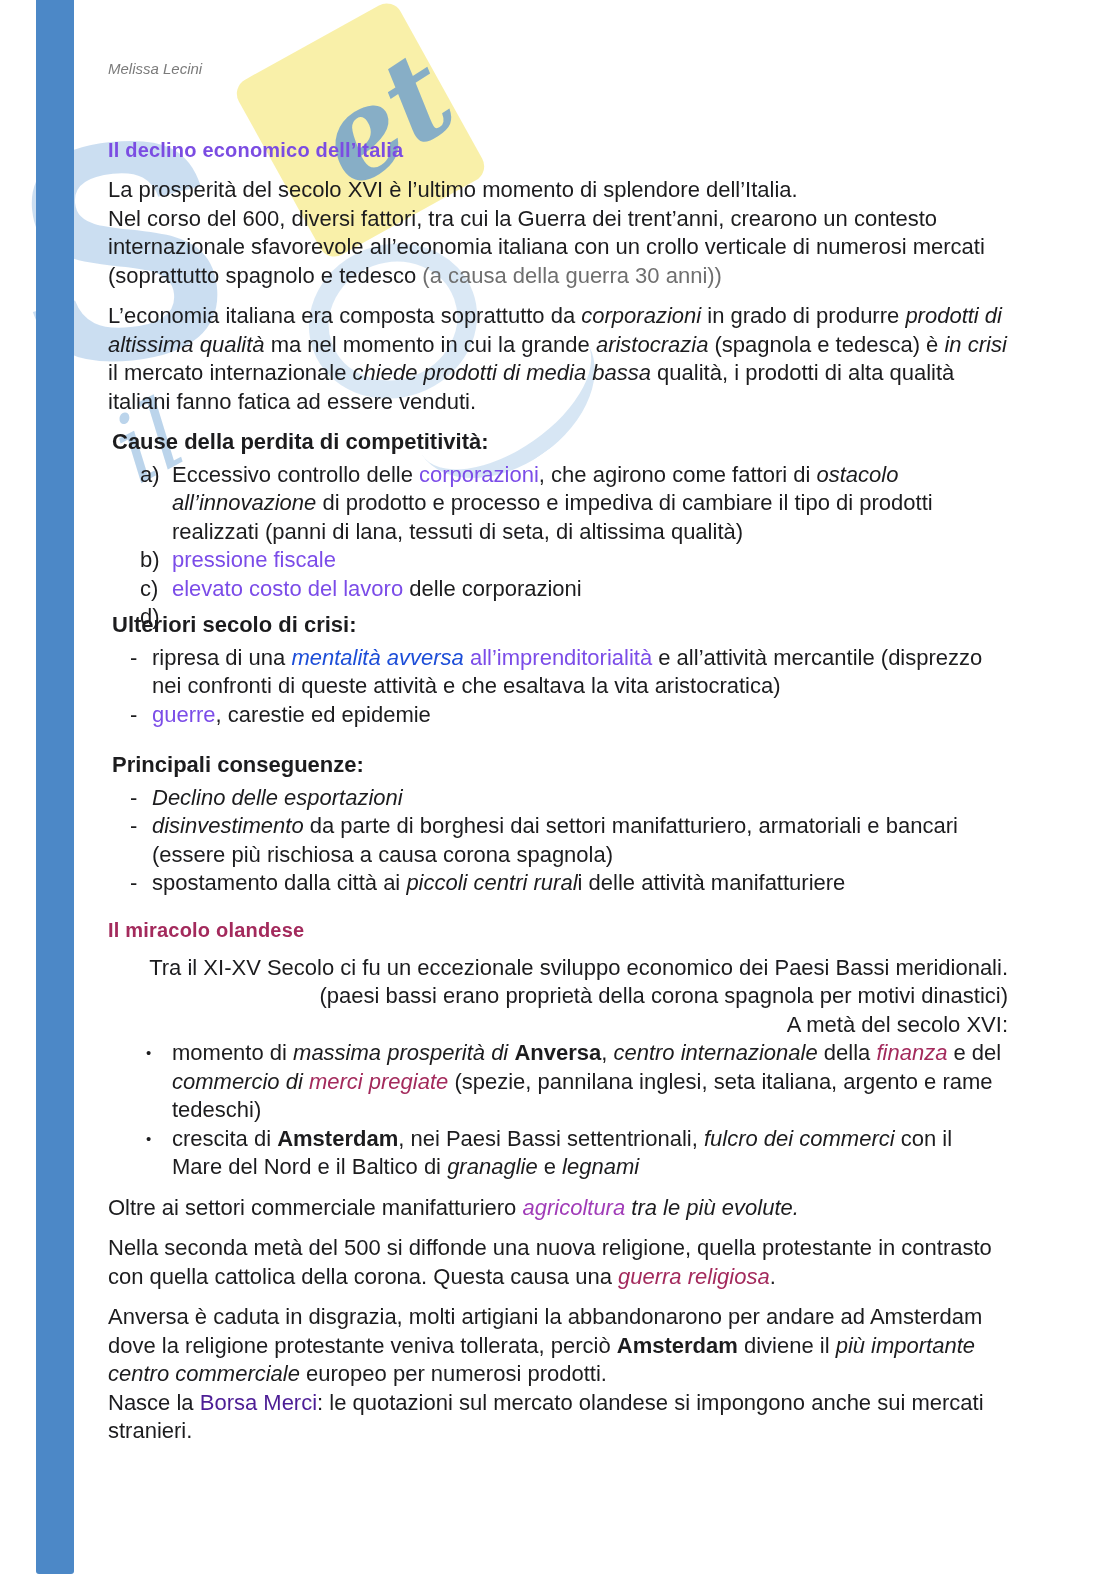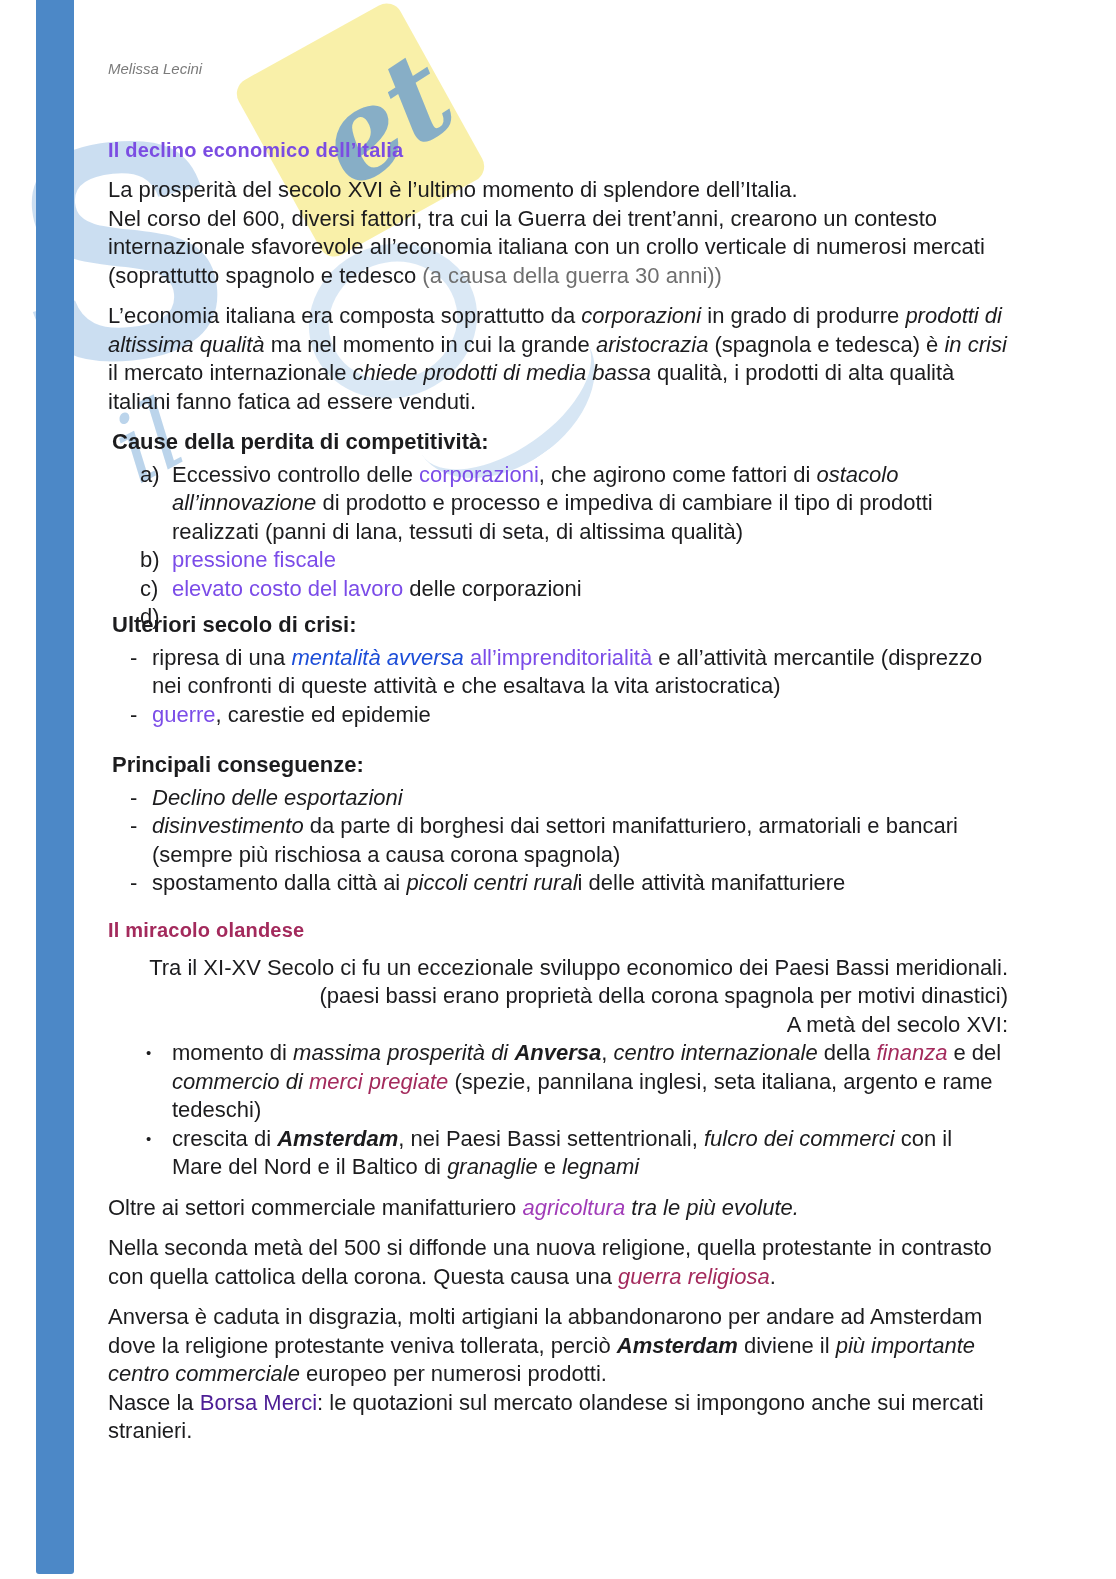--- a/index.html
+++ b/index.html
@@ -35,21 +35,21 @@
   .list{margin:0 0 0 0;}
   .list-bottom-gap{margin-bottom:8px;}
   .item{position:relative;padding-left:64px;}
   .item .marker{position:absolute;left:32px;width:26px;text-align:left;}
   .dash-item{padding-left:44px;}
   .dash-item .marker{left:22px;width:18px;}
   .bullet-item{padding-left:64px;}
   .bullet-item .marker{left:38px;width:20px;font-size:15px;}
   
   .s-i{font-style:italic;}
-  .s-bi{font-weight:700;font-style:italic;}
+  .s-bi{font-weight:700;}
   .s-p{color:#7B4CE8;}
   .s-pi{color:#1d4ed8;font-style:italic;}
   .s-mi{color:#A32A5C;font-style:italic;}
   .s-mg{color:#4c1d95;}
   .s-mgi{color:#A13CB8;font-style:italic;}
   .s-g{color:#6f6f6f;}
 </style>
 </head>
 <body>
 
@@ -109,21 +109,21 @@
     </ul>
 
     <h3 class="gap-above">Principali conseguenze:</h3>
     <ul class="list">
       <li class="item dash-item">
         <span class="marker">-</span>
         <span><span class="s-i">Declino delle esportazioni</span></span>
       </li>
       <li class="item dash-item">
         <span class="marker">-</span>
-        <span><span class="s-i">disinvestimento</span><span> da parte di borghesi dai settori manifatturiero, armatoriali e bancari (sempre più rischiosa a causa corona spagnola)</span></span>
+        <span><span class="s-i">disinvestimento</span><span> da parte di borghesi dai settori manifatturiero, armatoriali e bancari (essere più rischiosa a causa corona spagnola)</span></span>
       </li>
       <li class="item dash-item">
         <span class="marker">-</span>
         <span><span>spostamento dalla città ai </span><span class="s-i">piccoli centri rural</span><span>i delle attività manifatturiere</span></span>
       </li>
     </ul>
 
     <h1 class="h-maroon">Il miracolo olandese</h1>
 
     <p style="margin-bottom:0;text-align:right;"><span>Tra il XI-XV Secolo ci fu un eccezionale sviluppo economico dei Paesi Bassi meridionali. (paesi bassi erano proprietà della corona spagnola per motivi dinastici)

